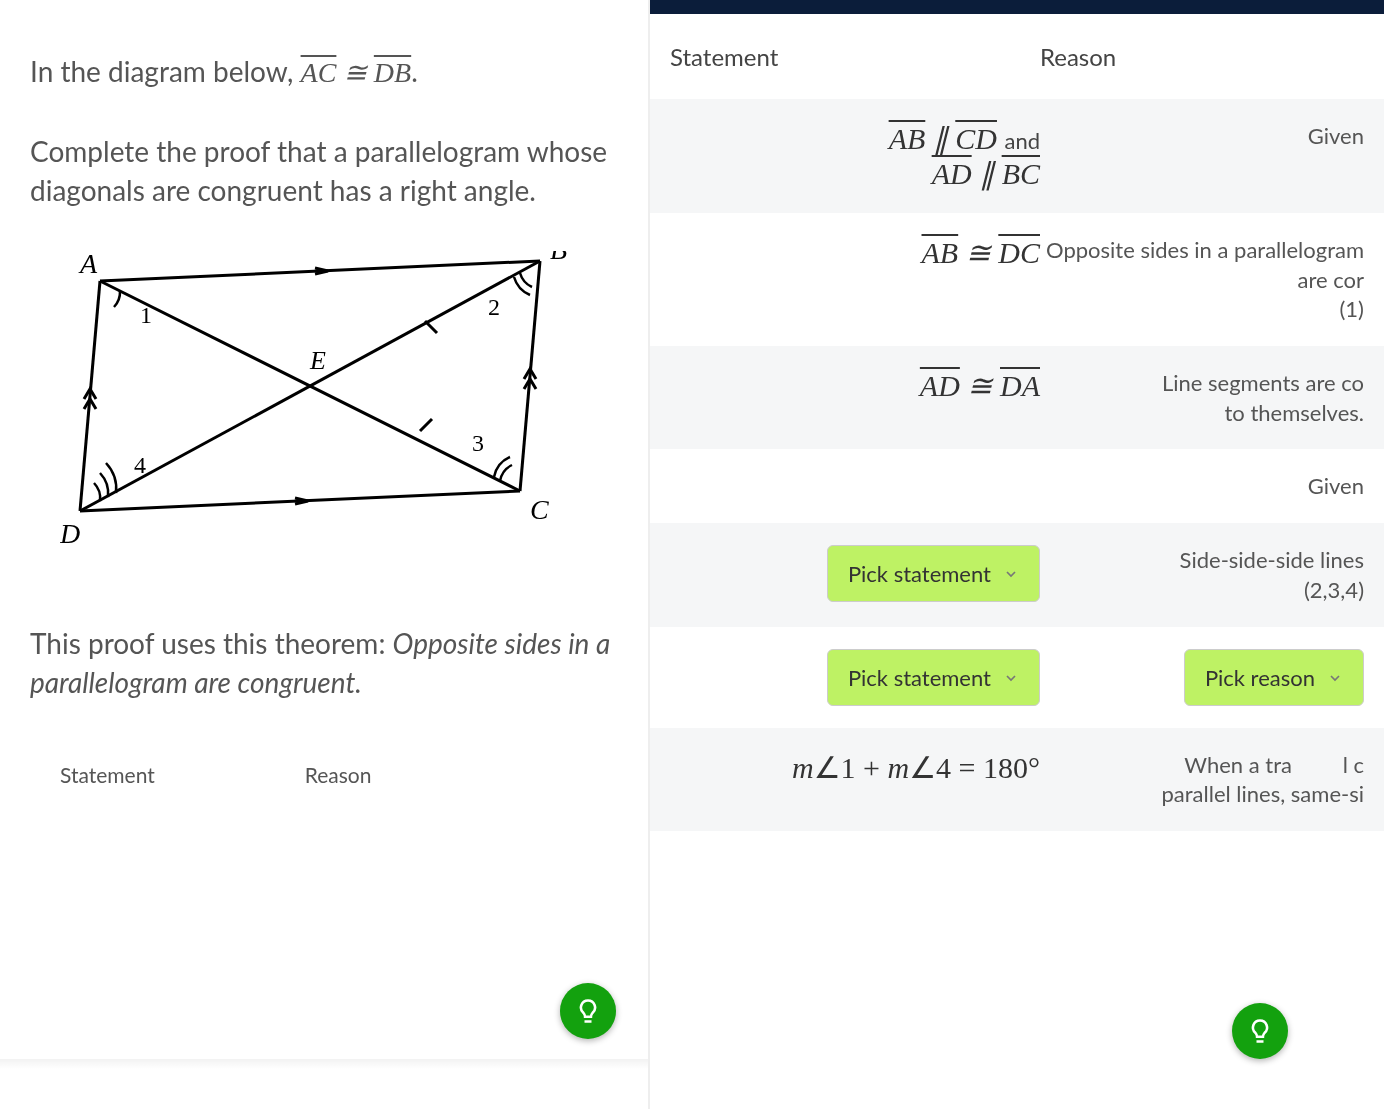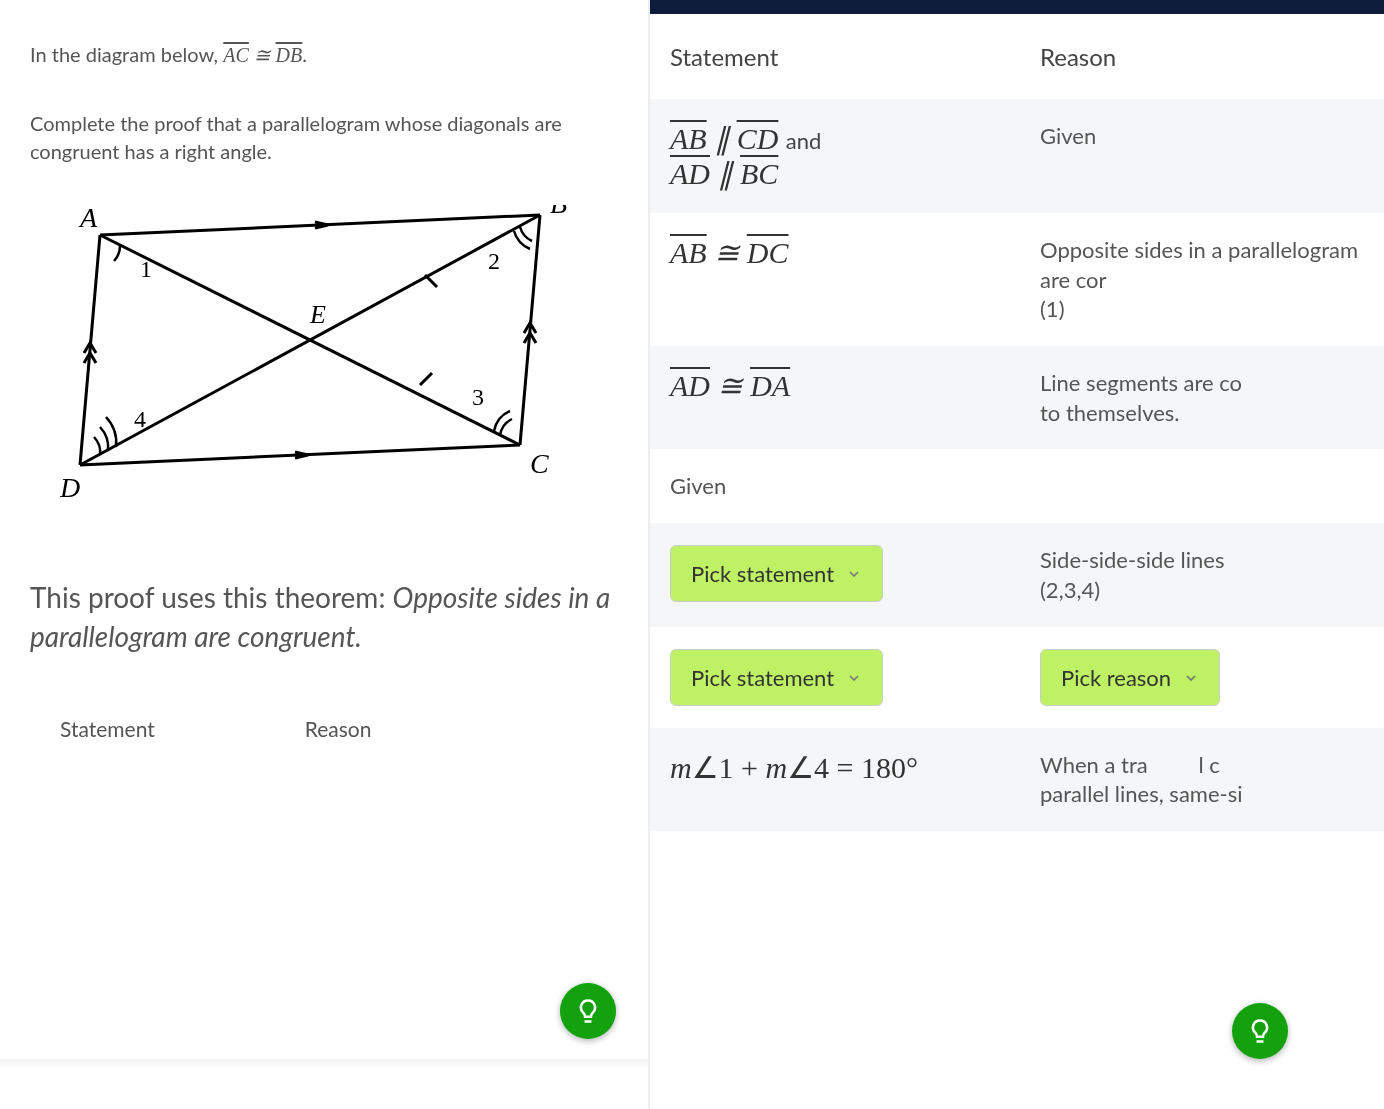--- a/index.html
+++ b/index.html
@@ -22,24 +22,25 @@
     color: #444;
     position: relative;
     border-right: 2px solid #eee;
   }
   .right-panel {
     flex: 1;
     position: relative;
     overflow: hidden;
   }
   .prompt {
-    font-size: 20px;
+    font-size: 28px;
     line-height: 1.4;
     color: #555;
     margin-bottom: 40px;
+    margin-top: 12px;
   }
   .math {
     font-family: "Times New Roman", Times, serif;
     font-style: italic;
   }
   .overline {
     text-decoration: overline;
     text-decoration-thickness: 1.5px;
   }
   .diagram-wrap {
@@ -77,20 +78,21 @@
     padding: 28px 20px;
     font-size: 24px;
     color: #444;
   }
   .stmt-col { flex: 0 0 370px; }
   .reason-col { flex: 1; }
   .proof-row {
     padding: 22px 20px;
     font-size: 24px;
     color: #444;
+    text-align: right;
   }
   .proof-row.shaded { background: #f5f6f7; }
   .proof-row .math-big {
     font-family: "Times New Roman", Times, serif;
     font-style: italic;
     font-size: 30px;
     color: #333;
   }
   .reason-text {
     font-size: 22px;

